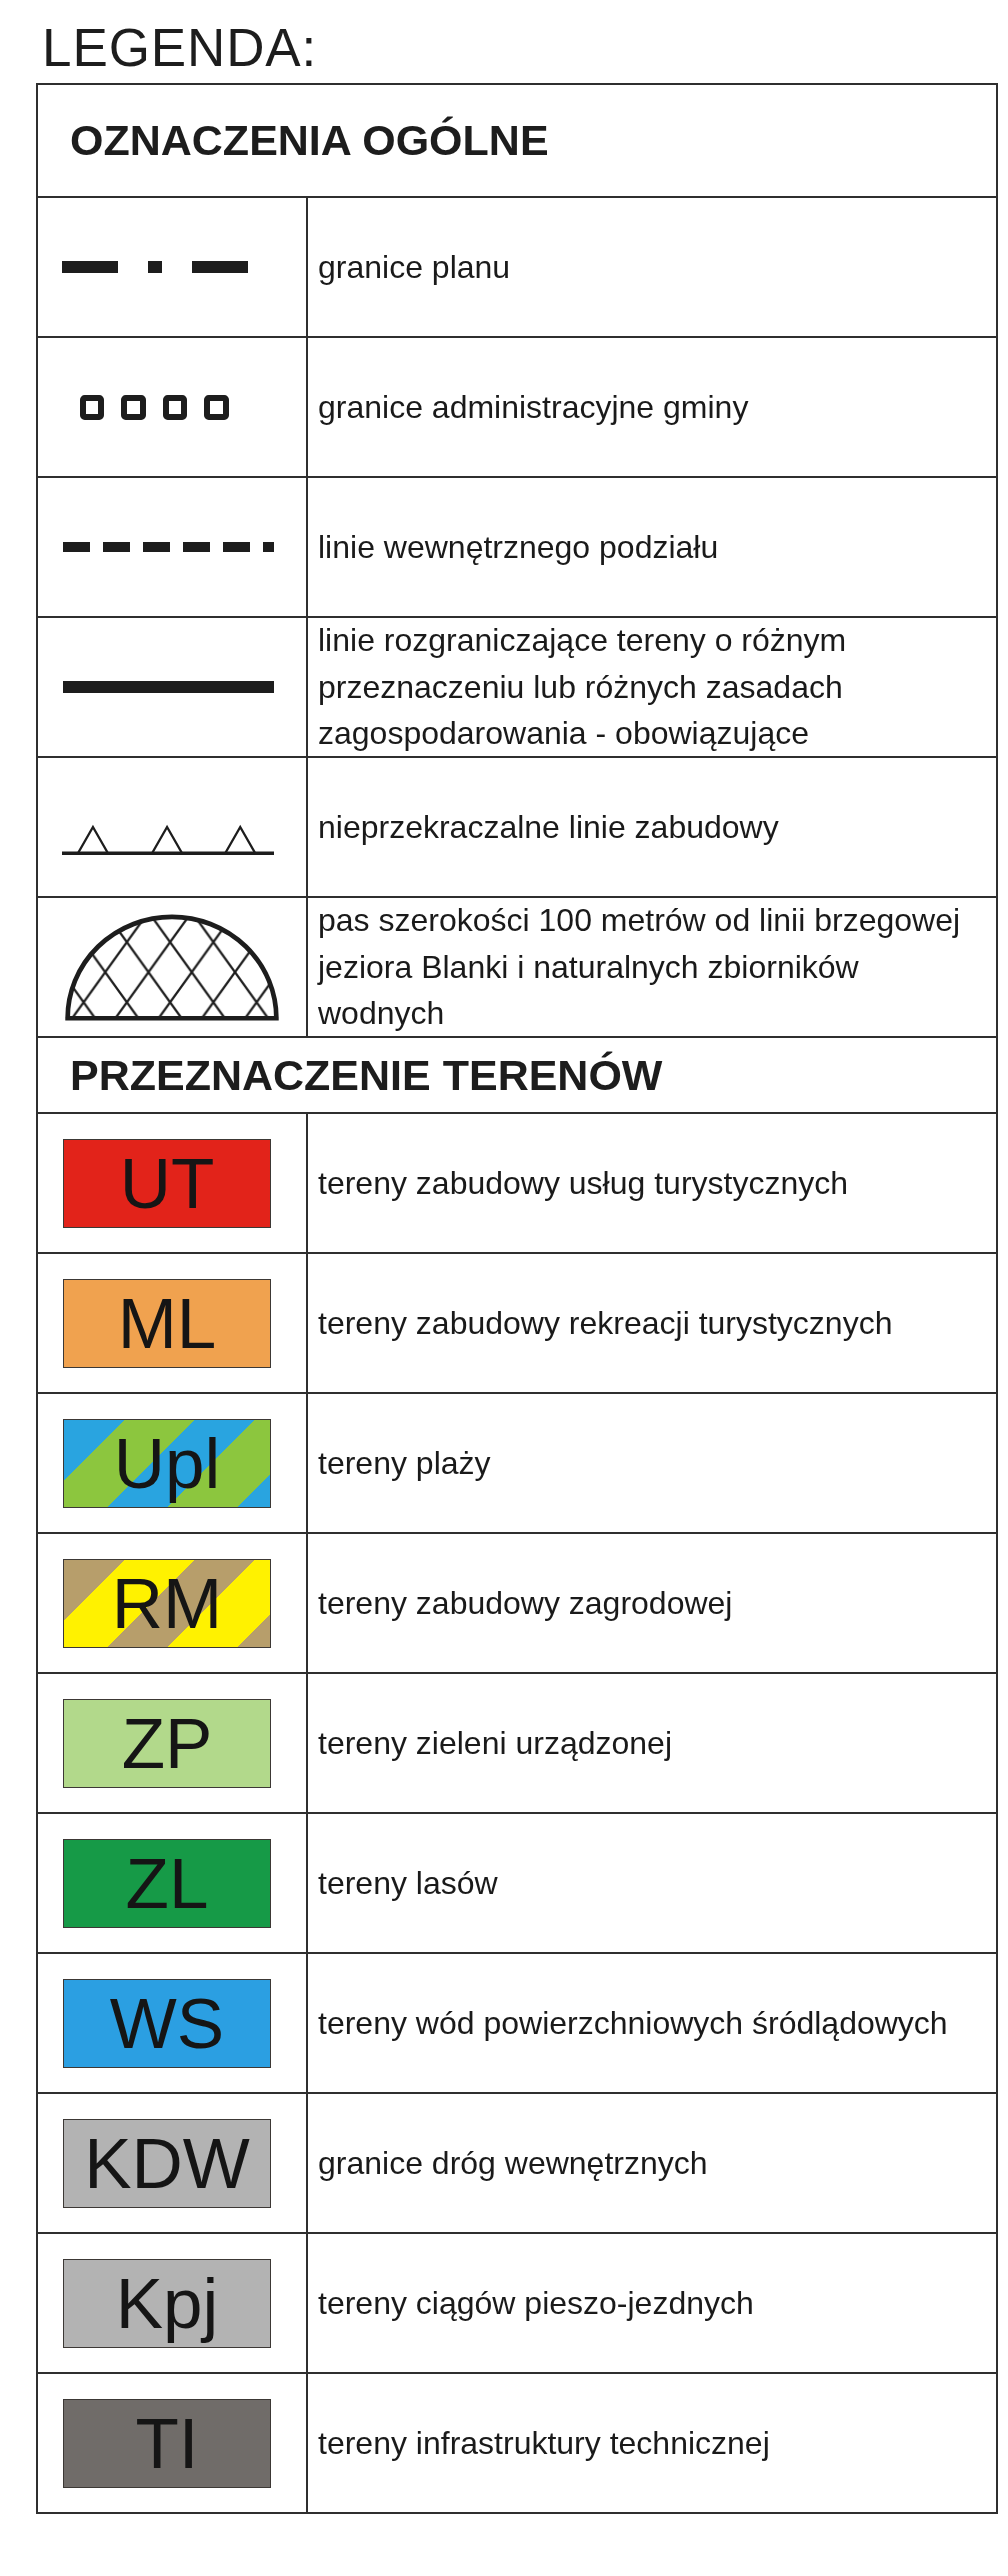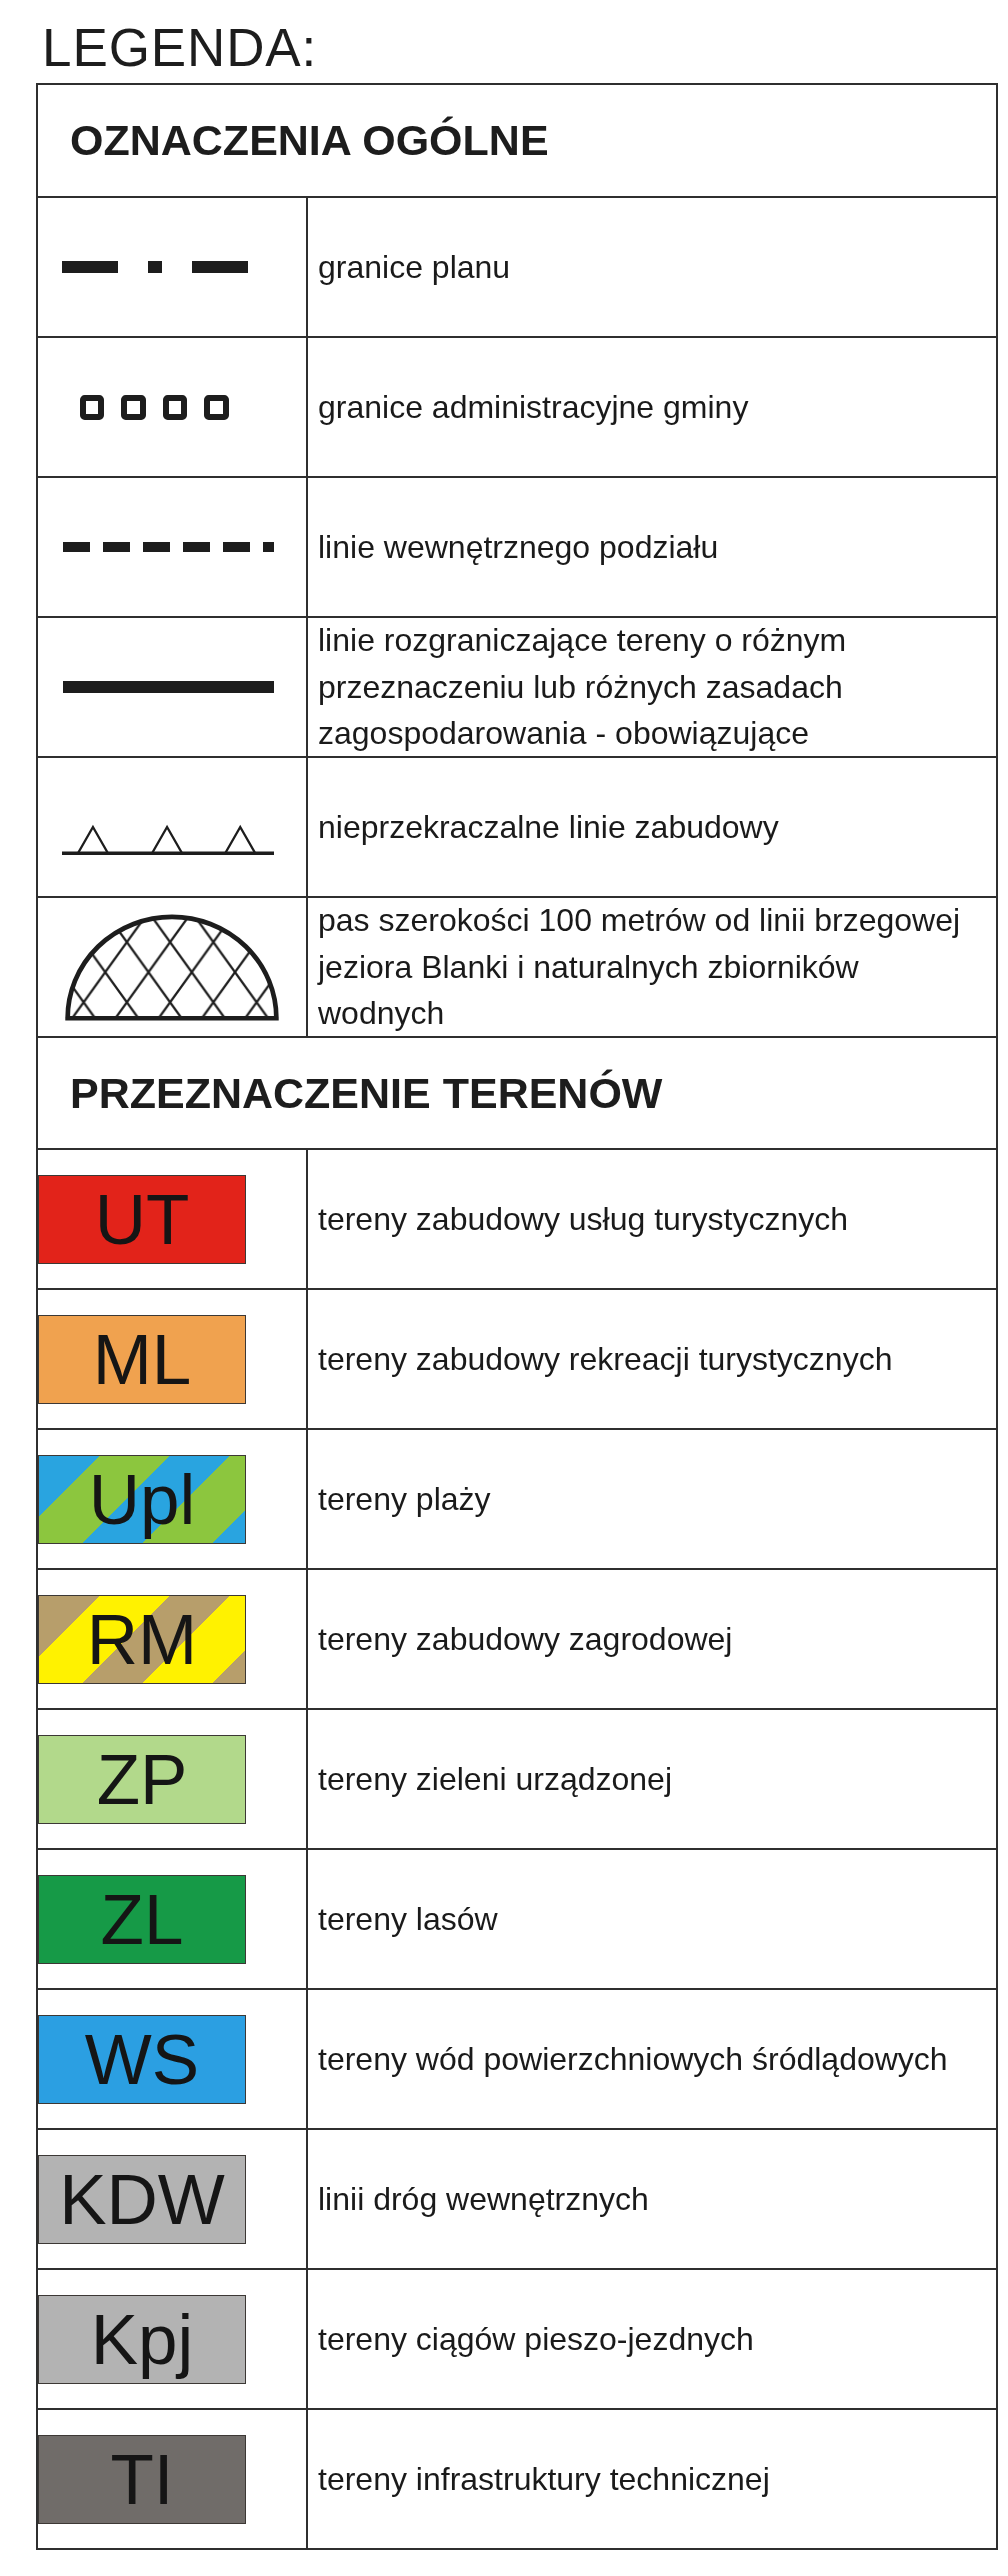--- a/index.html
+++ b/index.html
@@ -12,21 +12,21 @@
     font-size:53px;font-weight:normal;letter-spacing:0.9px;color:#1d1d1d;
   }
   .legend-table{
     position:absolute;left:36px;top:83px;width:958px;
     border:2.8px solid #2f2f2f;background:#fff;
   }
   .row{display:flex;box-sizing:border-box;border-top:2.8px solid #2f2f2f;height:140px;}
   .row:first-child{border-top:none;}
   .header-row{align-items:center;padding-left:32px;font-size:43px;font-weight:bold;color:#1d1d1d;}
   .header-row.h1{height:111px;}
-  .header-row.h2{height:112px;}
+  .header-row.h2{height:76px;}
   .symbol-cell{
     width:270px;flex:0 0 270px;border-right:2.8px solid #2f2f2f;
     display:flex;align-items:center;box-sizing:border-box;
   }
   .label-cell{
     flex:1;display:flex;align-items:center;
     padding-left:10px;padding-right:7.5px;
     font-size:32px;line-height:1.45;white-space:pre-line;
   }
   
@@ -39,21 +39,21 @@
     border-radius:4.7px;background:#fff;margin-right:17px;
   }
   .sym-squares .sq:last-child{margin-right:0;}
   .sym-solid{width:211px;height:11.3px;background:#1d1d1d;margin-left:25px;}
   .sym-dashed{display:flex;align-items:center;margin-left:25px;}
   .sym-dashed .d{width:27px;height:9.4px;background:#1d1d1d;margin-right:13px;}
   .sym-dashed .d.short{width:11.3px;margin-right:0;}
   .sym-svg{display:block;margin-left:24.4px;}
   
   .swatch{
-    width:208px;height:89px;box-sizing:border-box;
+    width:208px;height:89px;box-sizing:border-box;margin-left:25px;
     border:1.9px solid #3c3835;display:flex;align-items:center;justify-content:center;
     font-size:71px;color:#151515;background:var(--bg,#ffffff);
   }
   .swatch.striped{
     background:repeating-linear-gradient(135deg,var(--c1) 0 43px,var(--c2) 43px 92px);
   }
 </style>
 </head>
 <body>
 
@@ -200,21 +200,21 @@
     </div>
     <div class="label-cell">tereny wód powierzchniowych śródlądowych</div>
   </div>
 
   <div class="row">
     <div class="symbol-cell">
       <div class="swatch" style="--bg: #b3b3b3;">
         <span>KDW</span>
       </div>
     </div>
-    <div class="label-cell">linii dróg wewnętrznych</div>
+    <div class="label-cell">granice dróg wewnętrznych</div>
   </div>
 
   <div class="row">
     <div class="symbol-cell">
       <div class="swatch" style="--bg: #b3b3b3;">
         <span>Kpj</span>
       </div>
     </div>
     <div class="label-cell">tereny ciągów pieszo-jezdnych</div>
   </div>

